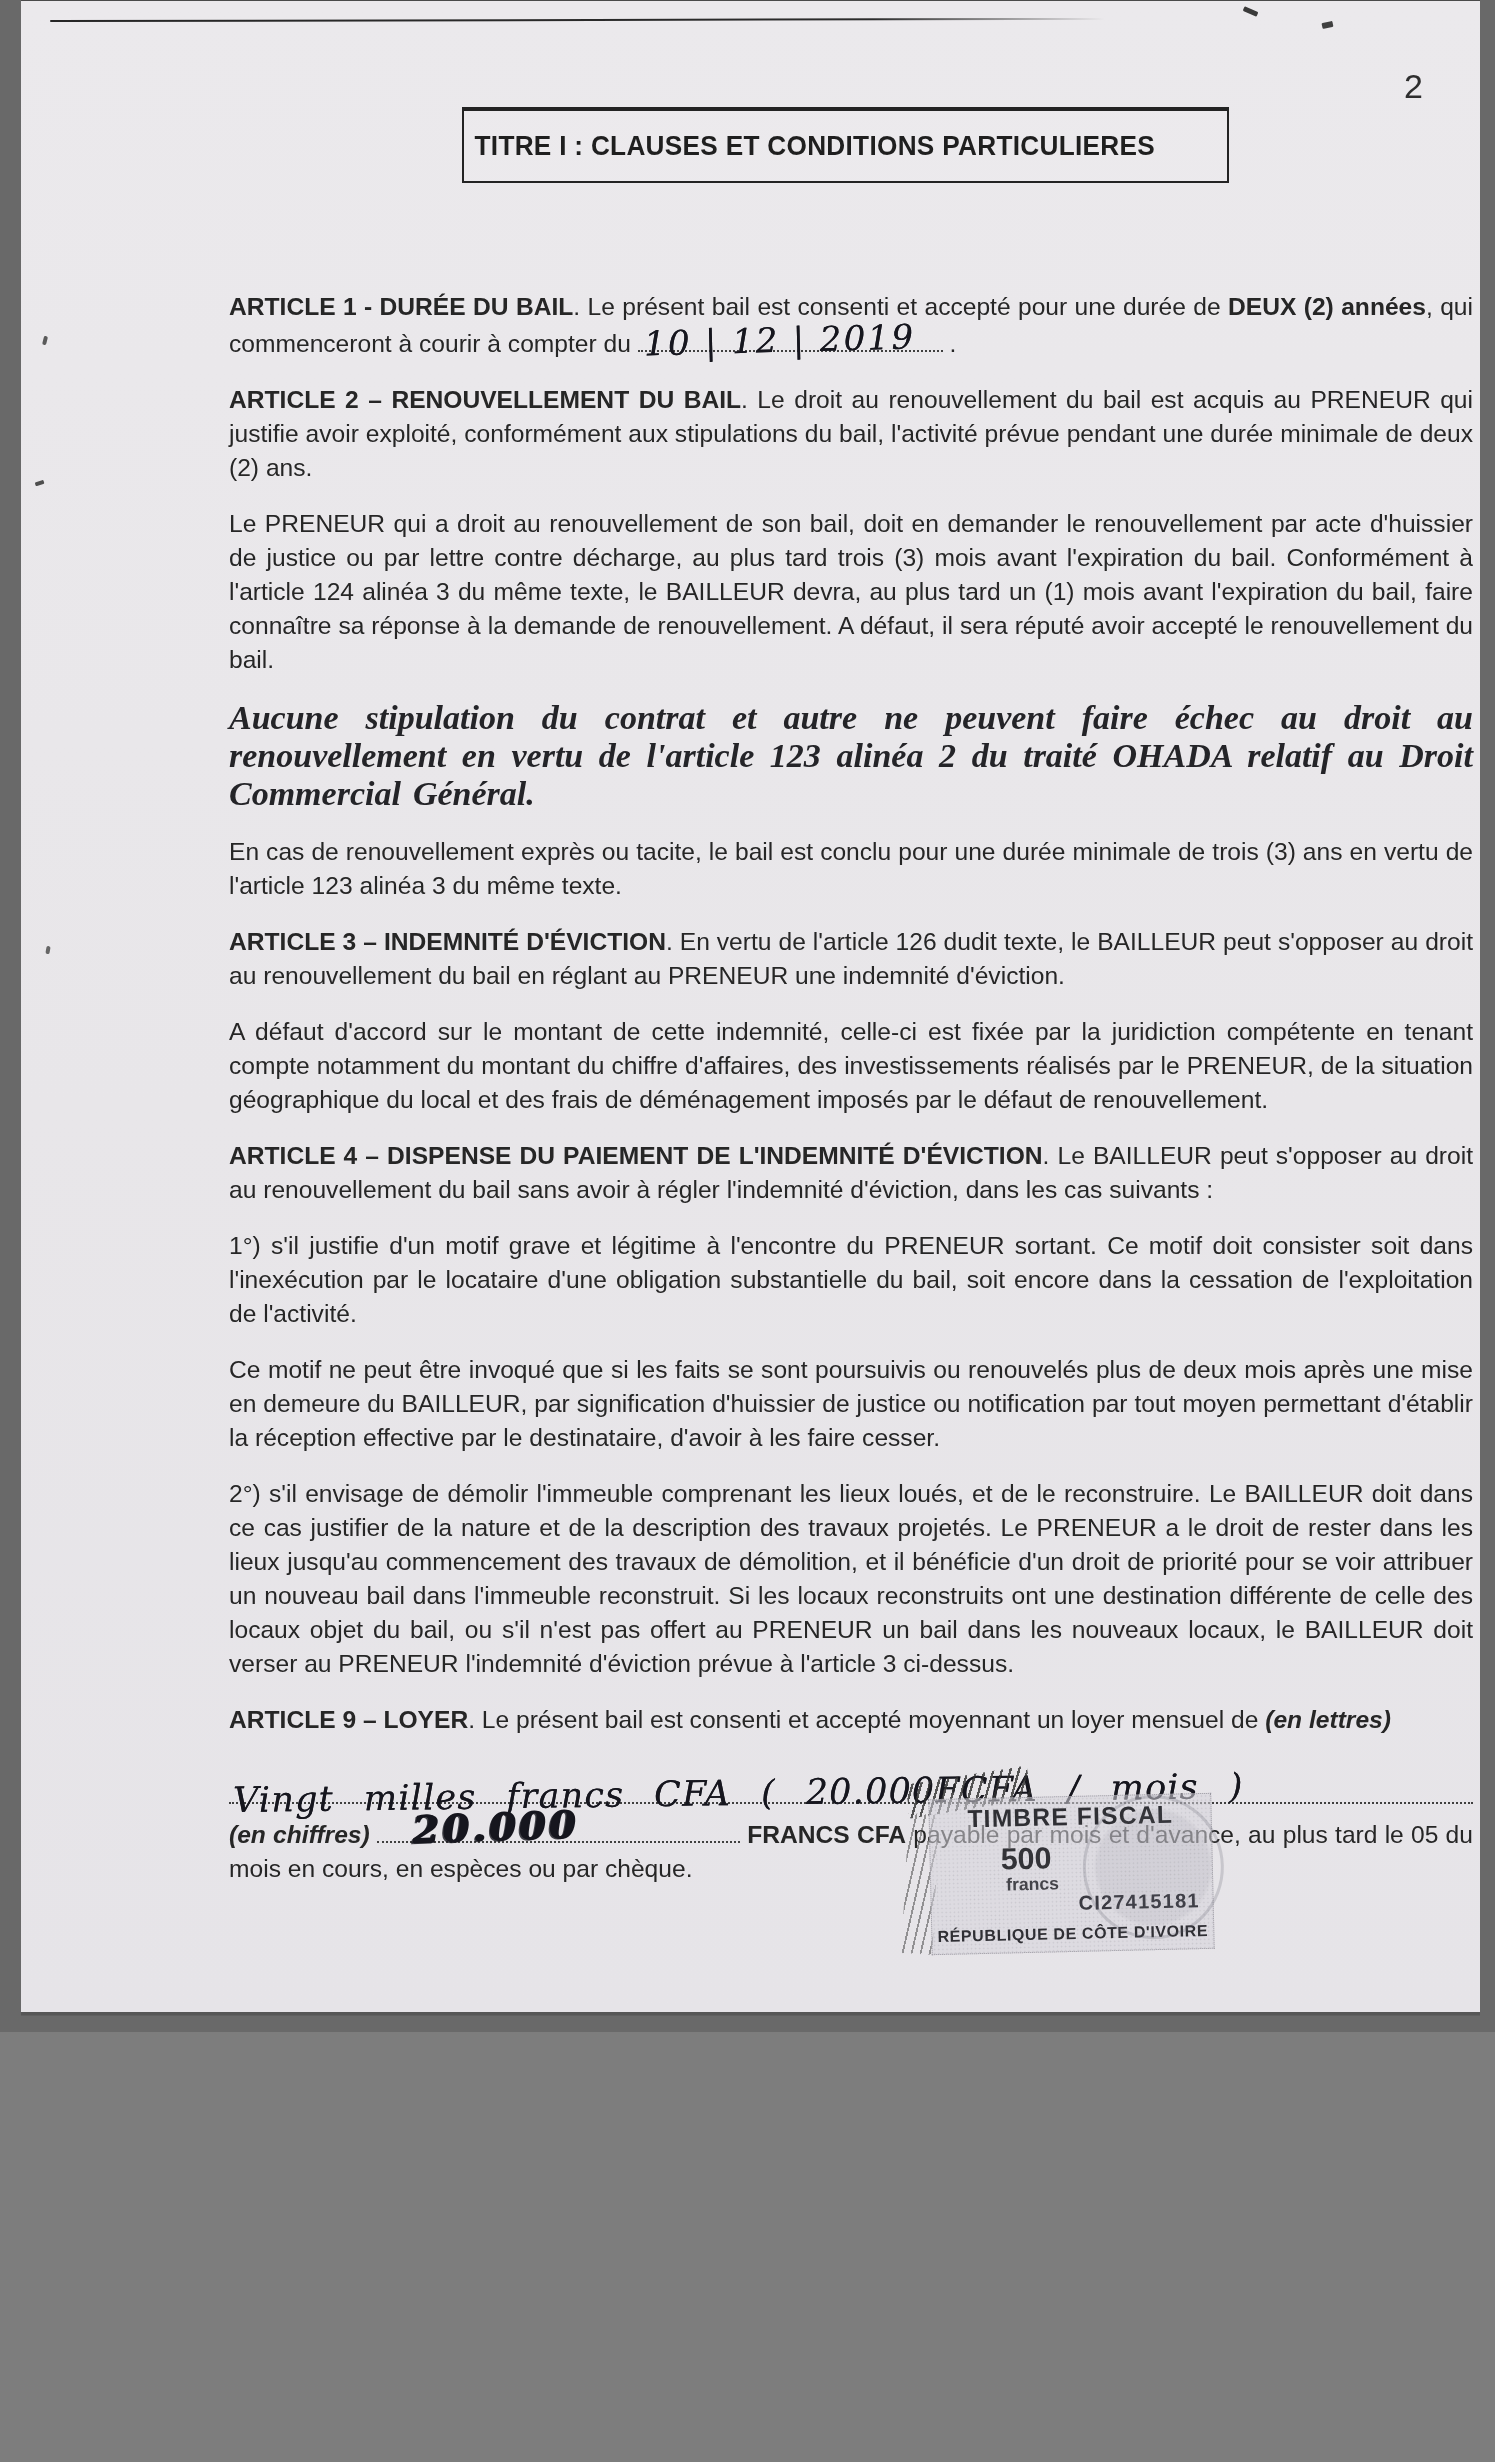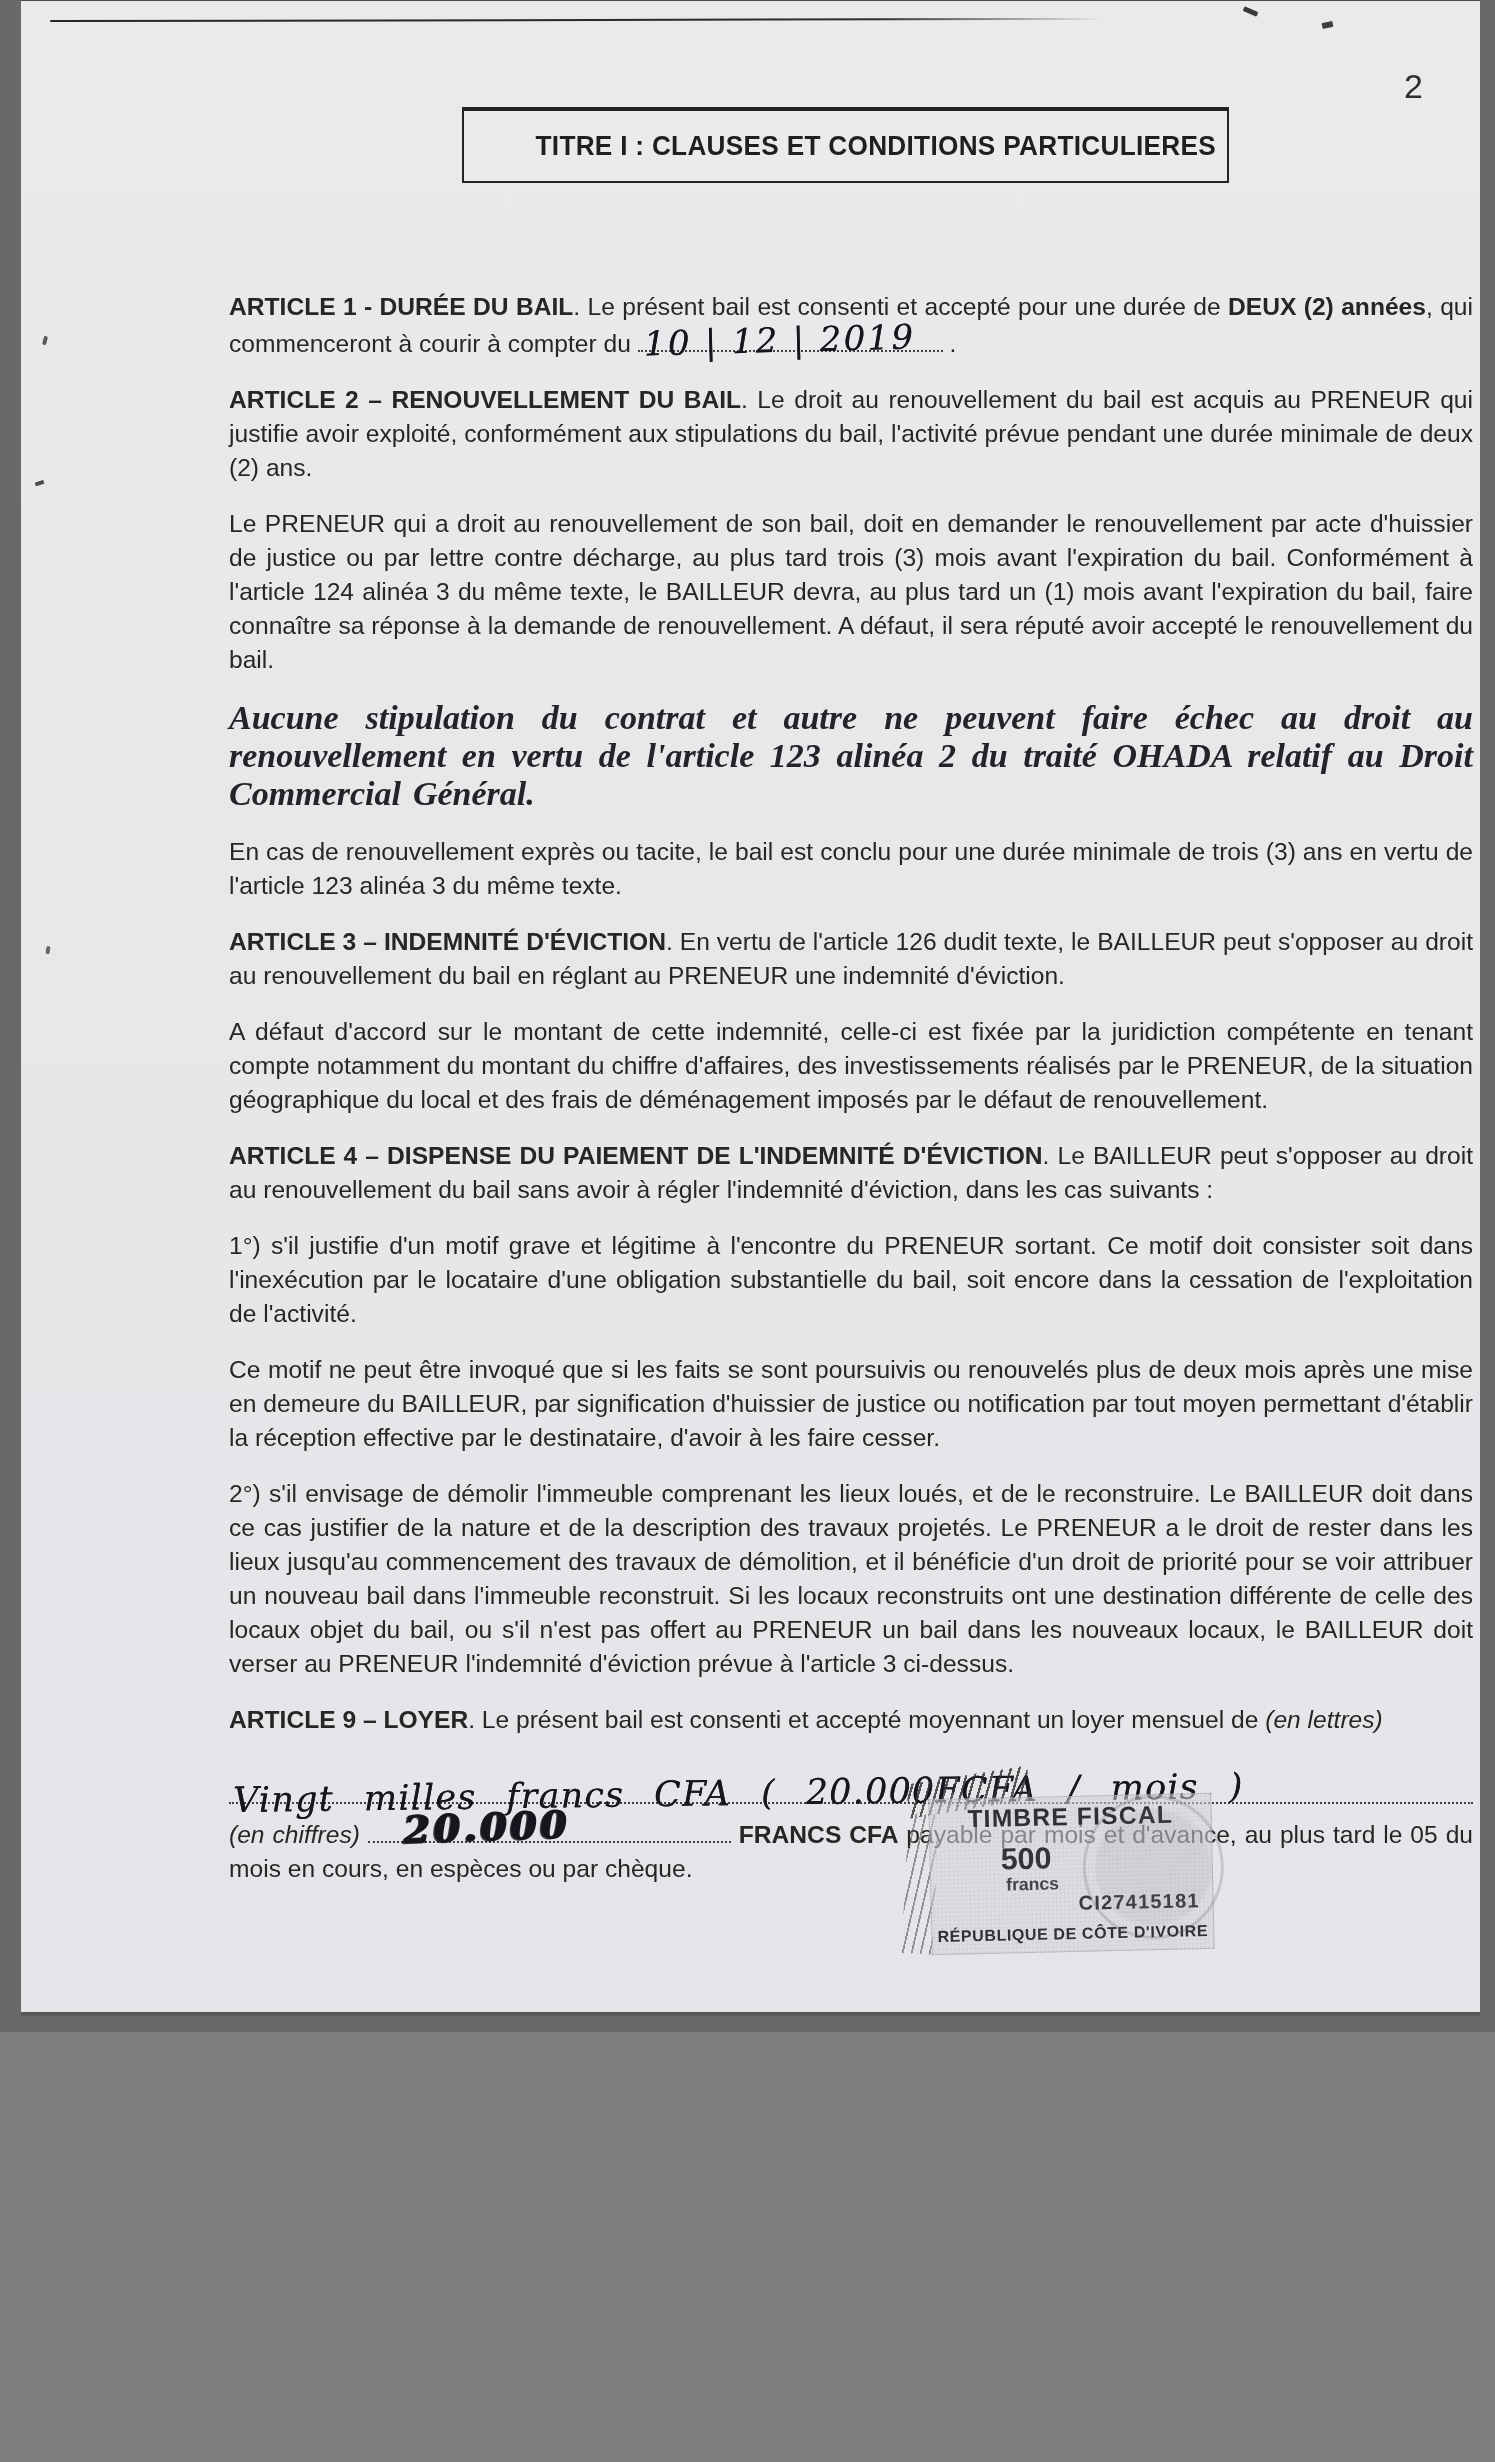--- a/index.html
+++ b/index.html
@@ -27,35 +27,35 @@
   .staple-b{position:absolute;left:1301px;top:21px;width:10.6px;height:6.4px;background:#3f3f3f;transform:rotate(-12deg);border-radius:1.2px;}
   .speck1{position:absolute;left:22px;top:335px;width:4.1px;height:9.4px;background:#5a5a5a;border-radius:1.8px;transform:rotate(14deg);}
   .speck2{position:absolute;left:24.6px;top:945px;width:3.5px;height:8.2px;background:#666;border-radius:1.8px;transform:rotate(10deg);}
   .speck3{position:absolute;left:14px;top:480px;width:9.4px;height:3.5px;background:#4e4e4e;border-radius:1.2px;transform:rotate(-18deg);}
 
   .page-number{position:absolute;left:1383px;top:66px;font-size:34px;color:#2e2e2e;}
 
   .title-box{
     position:absolute;left:441px;top:106px;width:763px;height:70px;
     border:2.9px solid #232323;border-top-width:4.1px;
-    display:flex;align-items:center;justify-content:flex-end;
+    display:flex;align-items:center;justify-content:flex-start;
     background:rgba(255,255,255,.08);
   }
   .title-box .title{
     font-size:27px;font-weight:bold;color:#1f1f1f;letter-spacing:0.3px;
     transform:scaleX(.97);white-space:nowrap;
   }
 
   .doc-text{
     position:absolute;left:208px;top:265px;width:1244px;
     font-size:24.6px;line-height:34px;color:#262626;text-align:justify;margin-top:24px;
   }
   .doc-text p{margin:0 0 22px 0;}
   .b{font-weight:bold;}
-  .bi{font-weight:normal;font-style:italic;}
+  .bi{font-weight:bold;font-style:italic;}
   .serif-italic{
     font-family:"Liberation Serif","DejaVu Serif",serif;
     font-weight:bold;font-style:italic;font-size:34px;line-height:38px;
     color:#242428;word-spacing:3.5px;
   }
 
   
   .hand{
     font-family:"DejaVu Serif",serif;font-style:italic;
     color:#16161e;text-shadow:0 0 0.6px #2a2a33;

